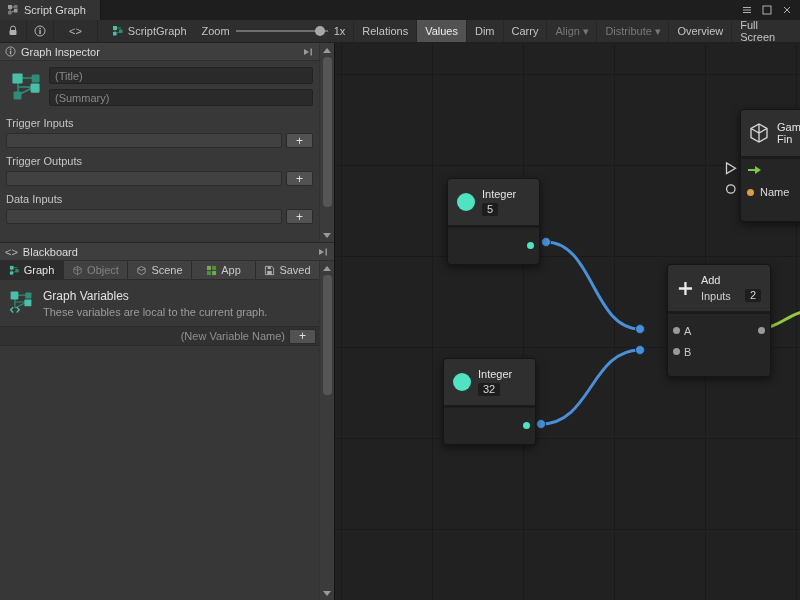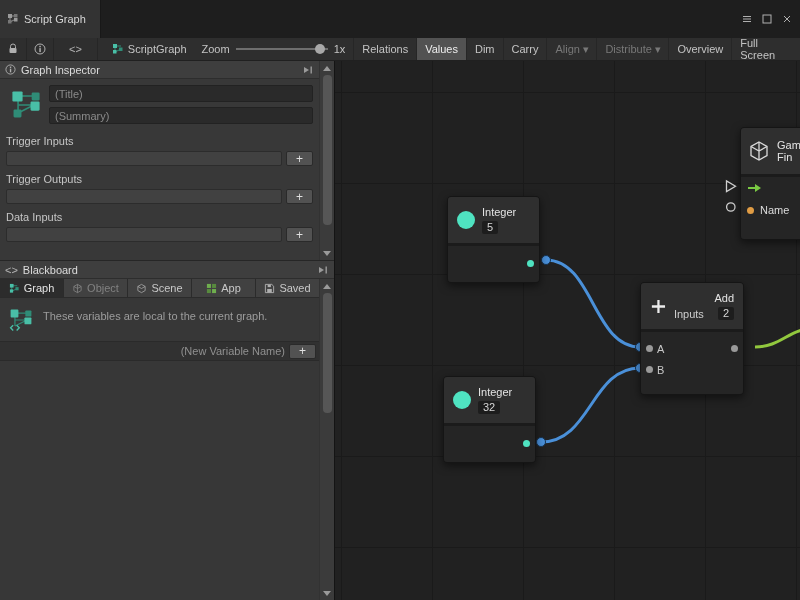--- a/index.html
+++ b/index.html
@@ -2,21 +2,21 @@
 <html style="--wire-blue: #4a90d9; --wire-green: #92c83e; --integer-teal: #4fe3c1; --port-orange: #e09c44;"><head>
 <meta charset="utf-8">
 <style>
   * { margin:0; padding:0; box-sizing:border-box; }
   html,body { width:800px; height:600px; background:#191919; overflow:hidden; }
   body { font-family:"Liberation Sans","DejaVu Sans",sans-serif; font-size:11px; color:#c8c8c8;
          -webkit-font-smoothing:antialiased; }
   .window { width:800px; height:600px; display:flex; flex-direction:column; background:#383838; }
 
   
-  .titlebar { height:38px; background:#1e1e1e; display:flex; align-items:stretch; flex:0 0 auto; }
+  .titlebar { height:20px; background:#1e1e1e; display:flex; align-items:stretch; flex:0 0 auto; }
   .wtab { display:flex; align-items:center; gap:5px; padding:0 14px 0 7px; background:#333333;
           border-right:1px solid #181818; color:#d6d6d6; }
   .win-controls { margin-left:auto; display:flex; align-items:center; gap:6px; padding-right:6px; }
   .win-btn { width:14px; height:14px; display:flex; align-items:center; justify-content:center; }
 
   
   .toolbar { height:23px; background:#2e2e2e; border-bottom:1px solid #202020; display:flex;
              align-items:stretch; flex:0 0 auto; color:#c4c4c4; }
   .tb { display:flex; align-items:center; padding:0 7px; border-right:1px solid #262626; gap:4px; }
   .tb-btn { display:flex; align-items:center; padding:0 8px; border-left:1px solid #262626; gap:3px; }
@@ -100,21 +100,21 @@
   .port-dot { position:absolute; width:7px; height:7px; border-radius:50%; }
   .dot-teal { background:var(--integer-teal,#4fe3c1); }
   .dot-gray { background:#9a9a9a; }
   .dot-orange { background:var(--port-orange,#e09c44); }
 
   #node-int1 { left:112px; top:135px; width:93px; }
   #node-int1 .node-body { height:36px; }
   #node-int2 { left:108px; top:315px; width:93px; }
   #node-int2 .node-body { height:36px; }
 
-  #node-add { left:305px; top:221px; width:104px;text-align:right; }
+  #node-add { left:332px; top:221px; width:104px; }
   #node-add .node-body { height:62px; padding-top:6px; }
   .add-col { display:flex; flex-direction:column; }
   .inputs-row { display:flex; align-items:center; gap:14px; margin-top:3px; color:#cfcfcf; }
   .inputs-row .chip { margin-top:0; }
   .port-row { position:relative; height:21px; display:flex; align-items:center; padding:0 16px; color:#c8c8c8; }
   .port-row .left-dot { left:5px; top:7px; }
   .port-row .right-dot { right:5px; top:7px; }
 
   #node-partial { left:405px; top:66px; width:84px; }
   #node-partial .node-body { height:62px; }
@@ -353,20 +353,21 @@
 
             <div class="vars-header">
               <svg width="26" height="26" viewBox="0 0 30 30">
                 <path d="M8 7h14M8 7v15M8 15h14M8 22l14-7" stroke="#2f8c77" fill="none" stroke-width="1.4"></path>
                 <rect x="3" y="3" width="9" height="9" rx="1" fill="#49bfa7"></rect>
                 <rect x="20" y="4" width="7" height="7" rx="1" fill="#2f8c77"></rect>
                 <rect x="19" y="12" width="8" height="8" rx="1" fill="#49bfa7"></rect>
                 <path d="M6 21l-3 3 3 3M10 21l3 3-3 3" stroke="#49bfa7" fill="none" stroke-width="1.6"></path>
               </svg>
               <div>
+                <div class="vars-title">Graph Variables</div>
                 <div class="vars-desc">These variables are local to the current graph.</div>
               </div>
             </div>
 
             <div class="newvar-row">
               <input class="newvar-input" placeholder="(New Variable Name)" style="">
               <button class="add-btn">+</button>
             </div>
 
             <div class="bb-rest"></div>

